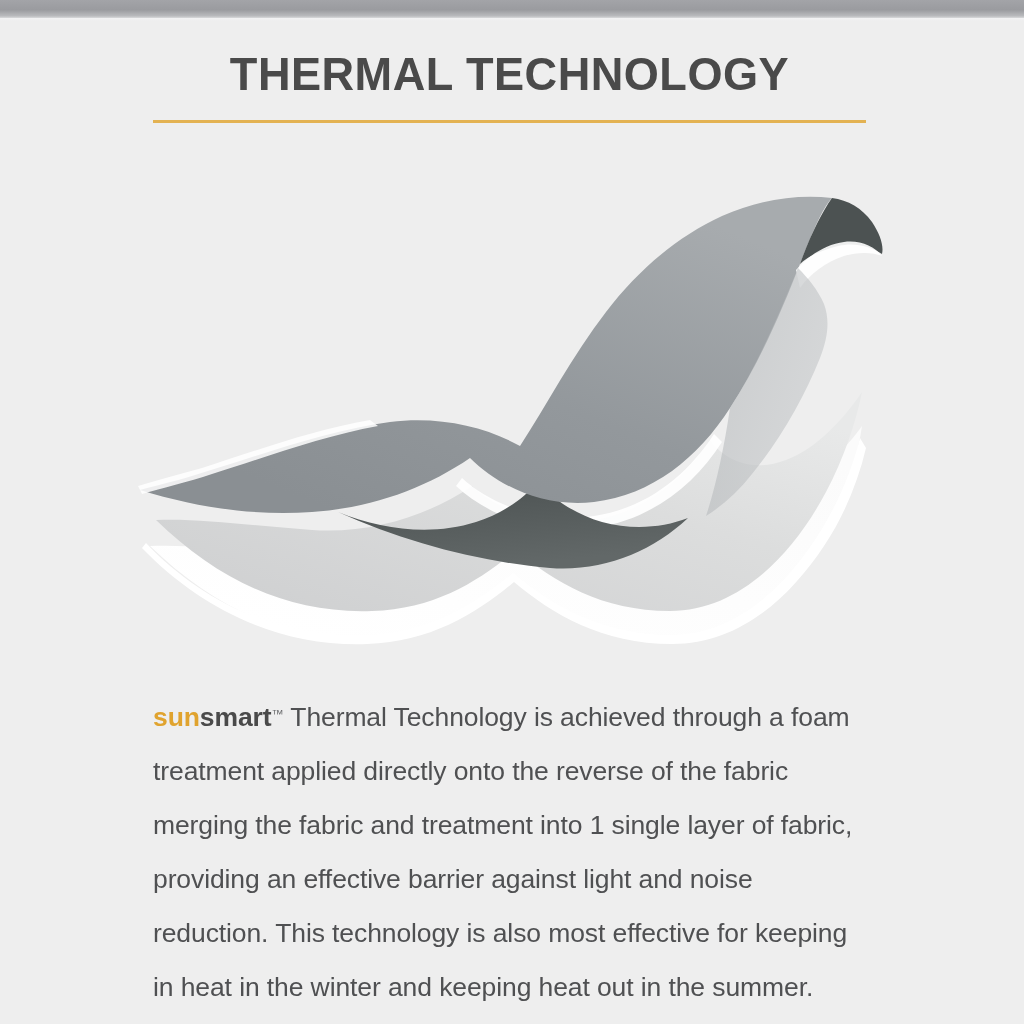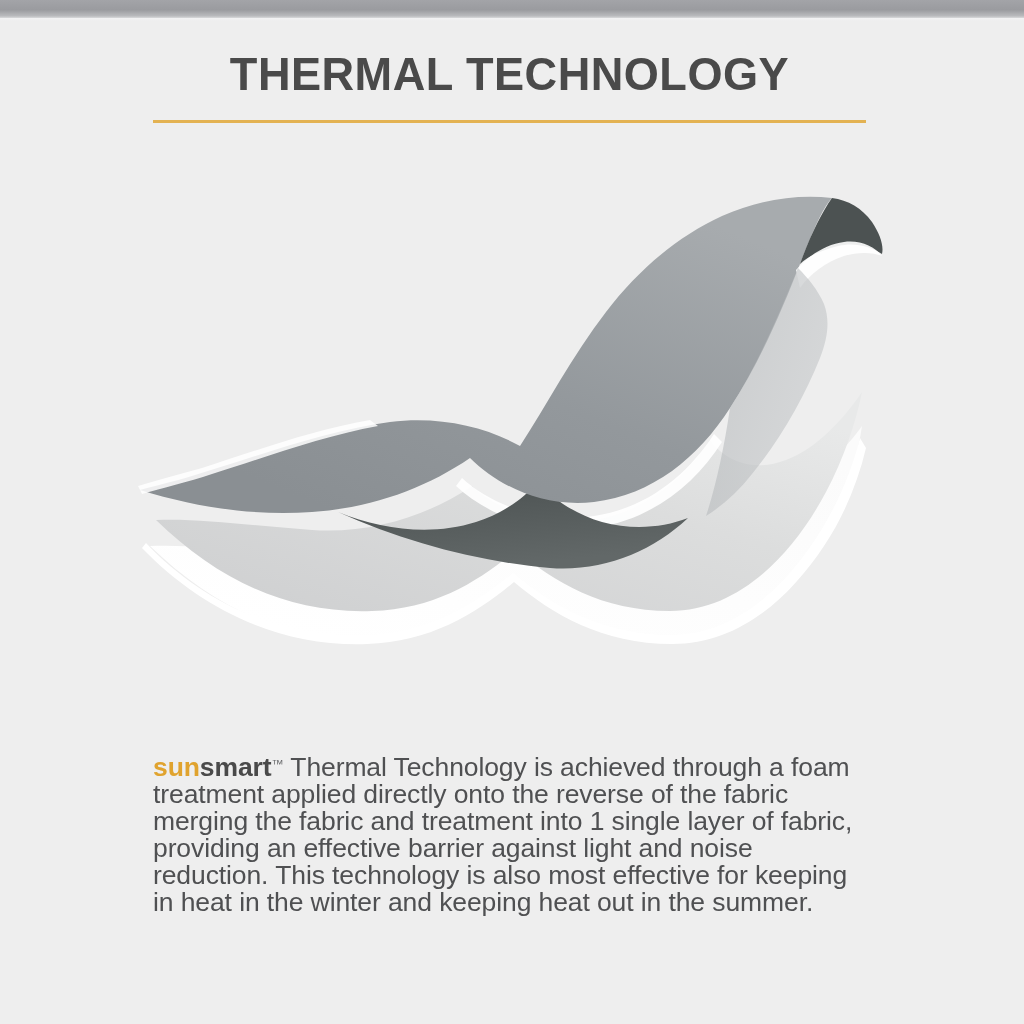--- a/index.html
+++ b/index.html
@@ -76,26 +76,26 @@
   }
   .illustration svg {
     display: block;
     width: 760px;
     height: 470px;
   }
 
   
   .body-copy {
     position: absolute;
-    top: 724px;
+    top: 660px;
     left: 153px;
     width: 715px;
     font-family: "Liberation Sans", sans-serif;
     font-size: 26.5px;
-    line-height: 27px;
+    line-height: 54px;
     color: #4f5052;
     letter-spacing: -0.1px;
   }
   .brand-sun {
     color: #e0a32e;
     font-weight: 600;
   }
   .brand-smart {
     color: #4a4a4a;
     font-weight: 600;

